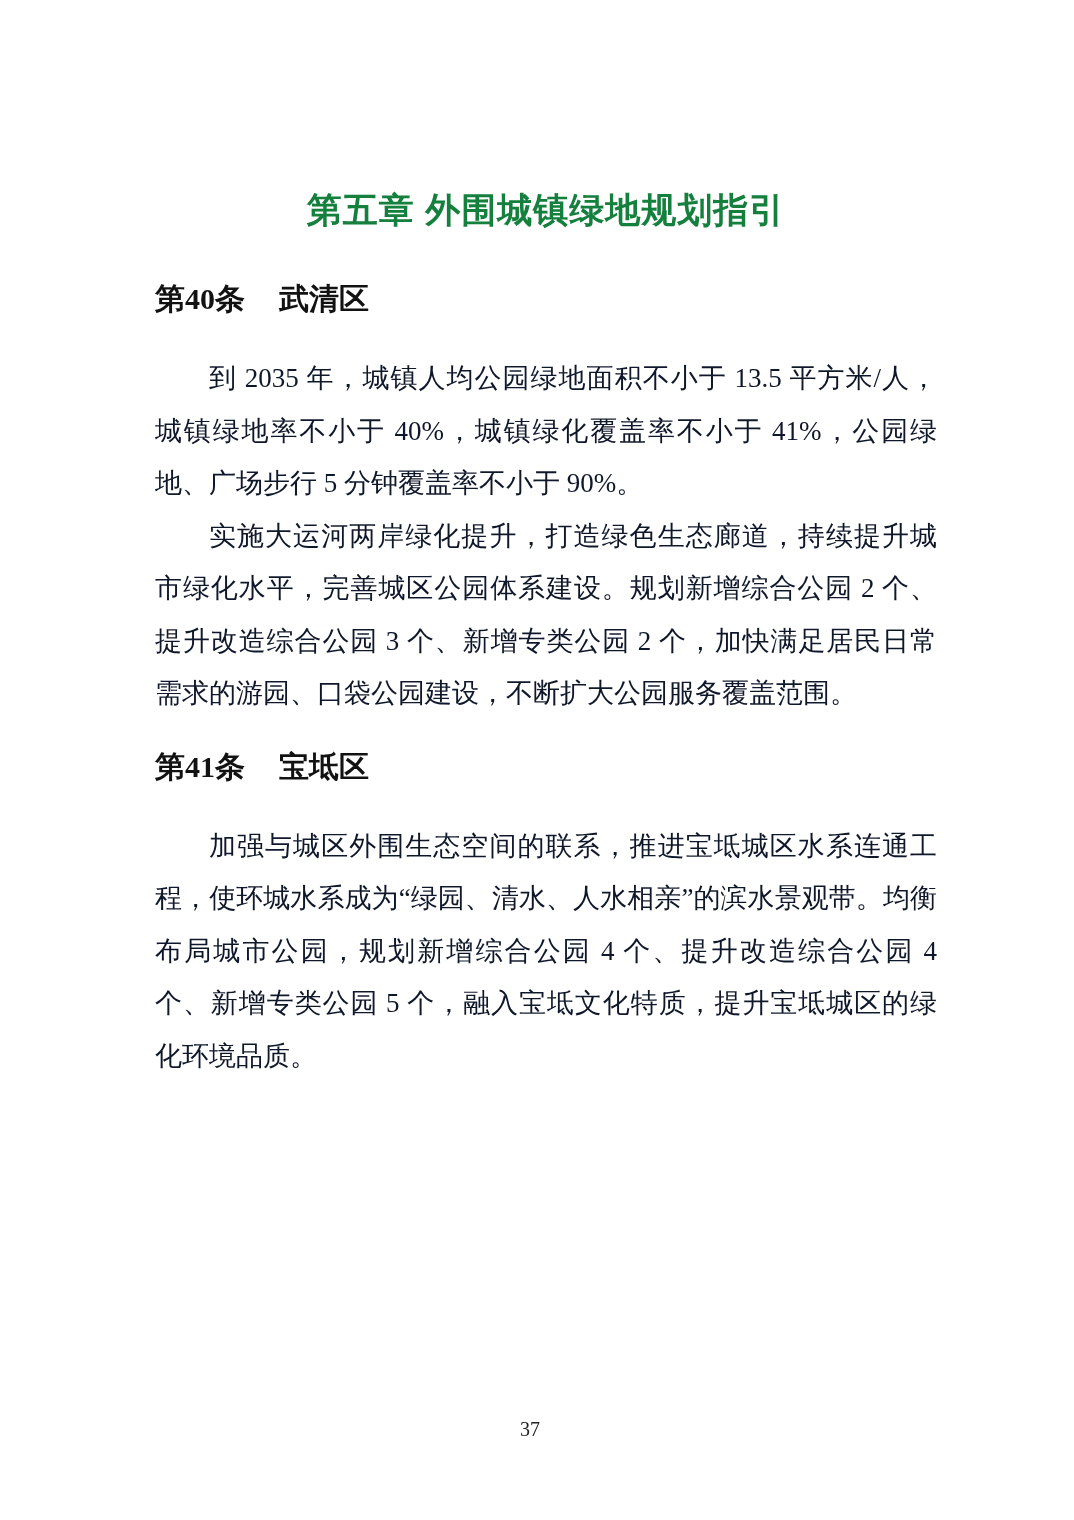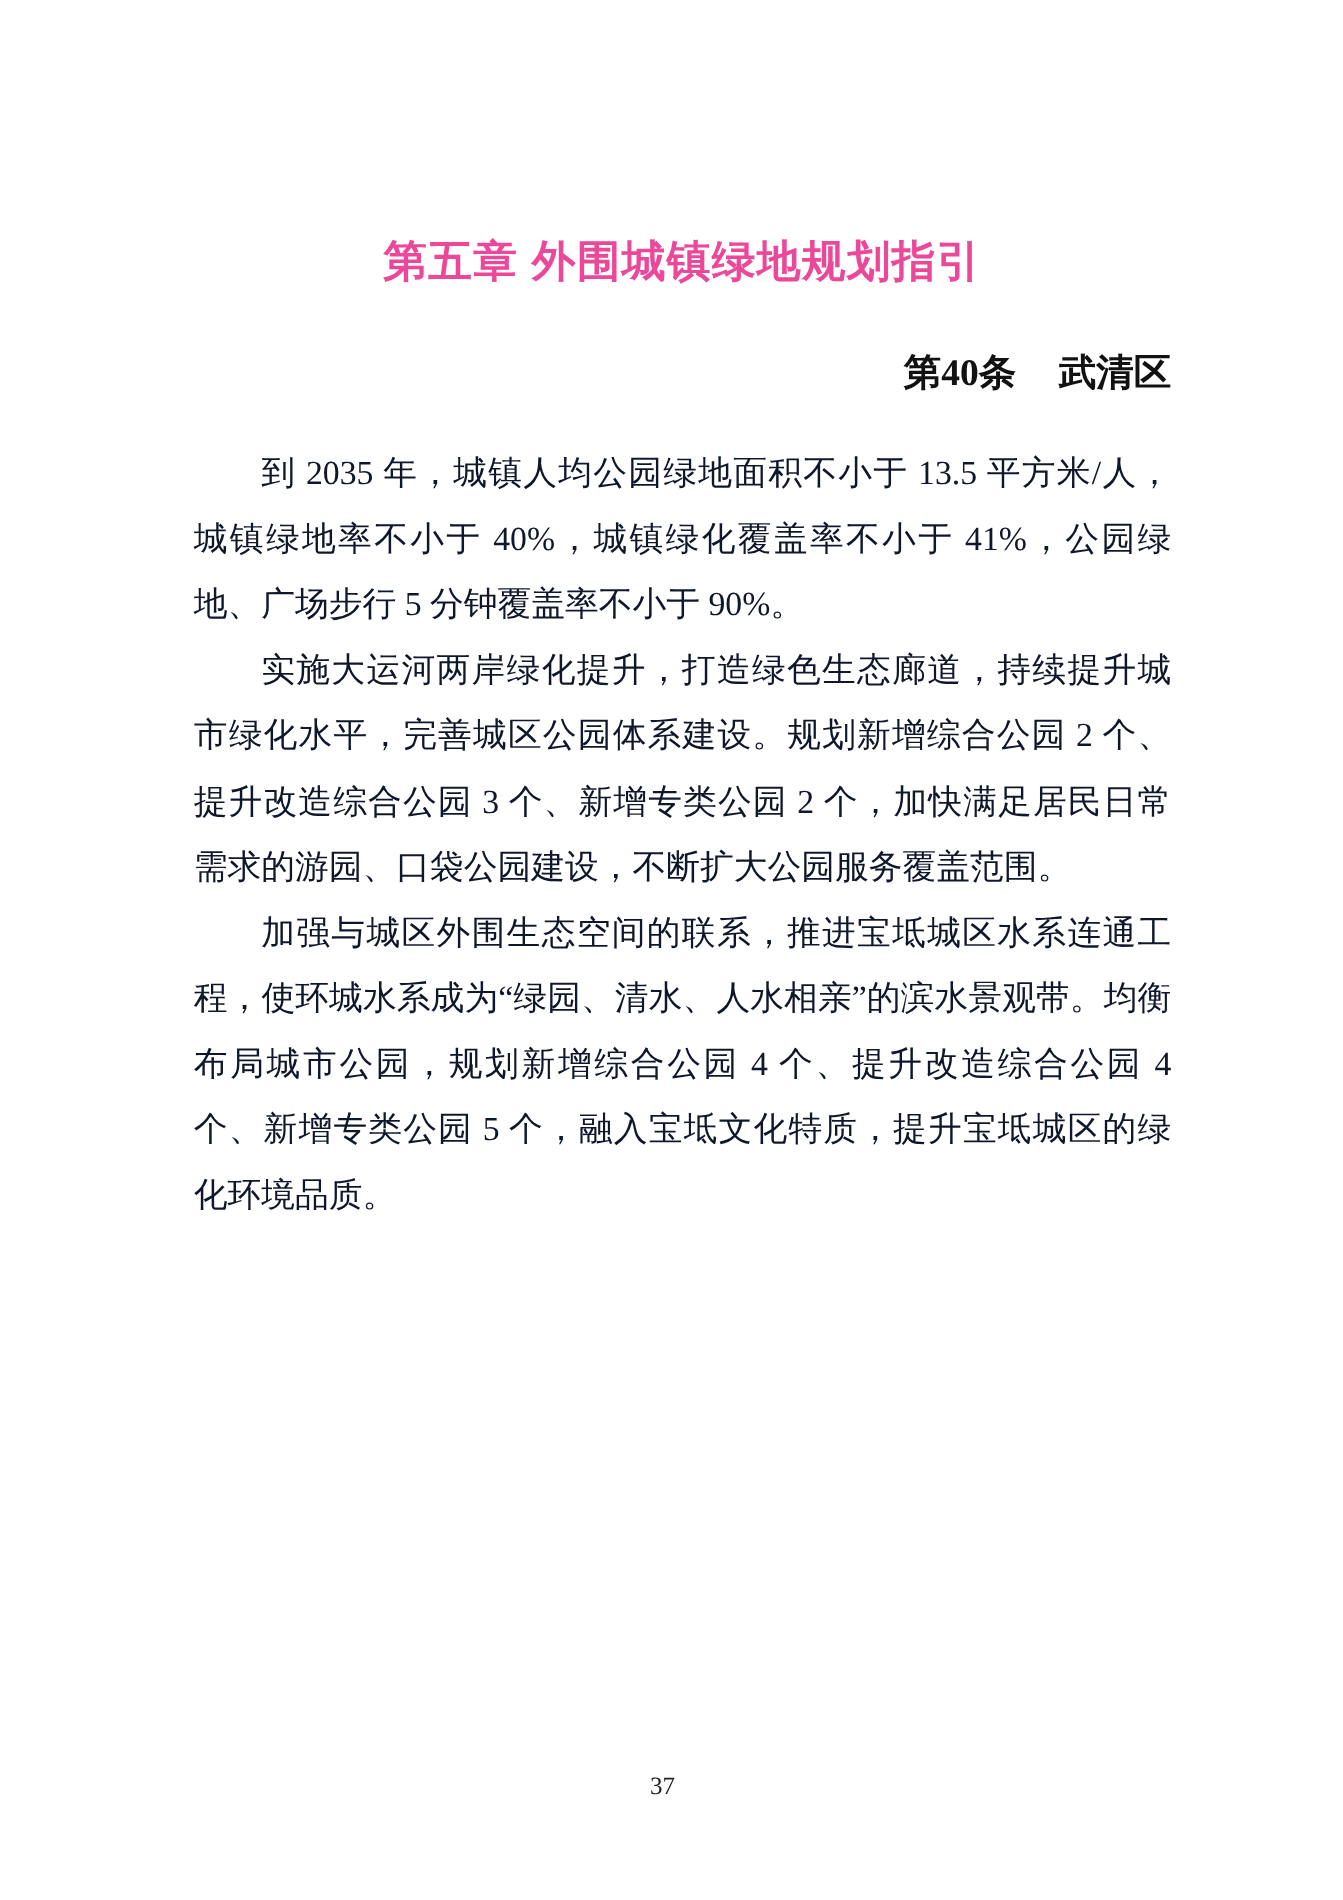--- a/index.html
+++ b/index.html
@@ -24,31 +24,30 @@
     width: 782px;
   }
 
   .doc-title {
     margin-top: 186px;
     text-align: center;
     font-family: "Liberation Sans", "DejaVu Sans", sans-serif;
     font-weight: bold;
     font-size: 35px;
     line-height: 48px;
-    color: #ec4899;
+    color: #15803d;
     letter-spacing: 1px;
   }
 
   .section-heading {
     font-family: "Liberation Serif", "DejaVu Serif", serif;
     font-weight: bold;
     font-size: 30px;
     line-height: 38px;
     color: #121212;
-    text-align: right;
   }
 
   .section-heading .section-name {
     margin-left: 34px;
   }
 
   .heading-first {
     margin-top: 46px;
   }
 
@@ -91,20 +90,23 @@
     <h1 class="doc-title">第五章 外围城镇绿地规划指引</h1>
 
     <h2 class="section-heading heading-first">
       <span class="section-number">第40条</span><span class="section-name">武清区</span>
     </h2>
 
     <p class="para">到 2035 年，城镇人均公园绿地面积不小于 13.5 平方米/人，城镇绿地率不小于 40%，城镇绿化覆盖率不小于 41%，公园绿地、广场步行 5 分钟覆盖率不小于 90%。</p>
 
     <p class="para">实施大运河两岸绿化提升，打造绿色生态廊道，持续提升城市绿化水平，完善城区公园体系建设。规划新增综合公园 2 个、提升改造综合公园 3 个、新增专类公园 2 个，加快满足居民日常需求的游园、口袋公园建设，不断扩大公园服务覆盖范围。</p>
 
+    <h2 class="section-heading heading-next">
+      <span class="section-number">第41条</span><span class="section-name">宝坻区</span>
+    </h2>
 
 
     <p class="para">加强与城区外围生态空间的联系，推进宝坻城区水系连通工程，使环城水系成为“绿园、清水、人水相亲”的滨水景观带。均衡布局城市公园，规划新增综合公园 4 个、提升改造综合公园 4 个、新增专类公园 5 个，融入宝坻文化特质，提升宝坻城区的绿化环境品质。</p>
 
   </div>
 
   <div class="page-number">37</div>
 </div>
 
 </body></html>

